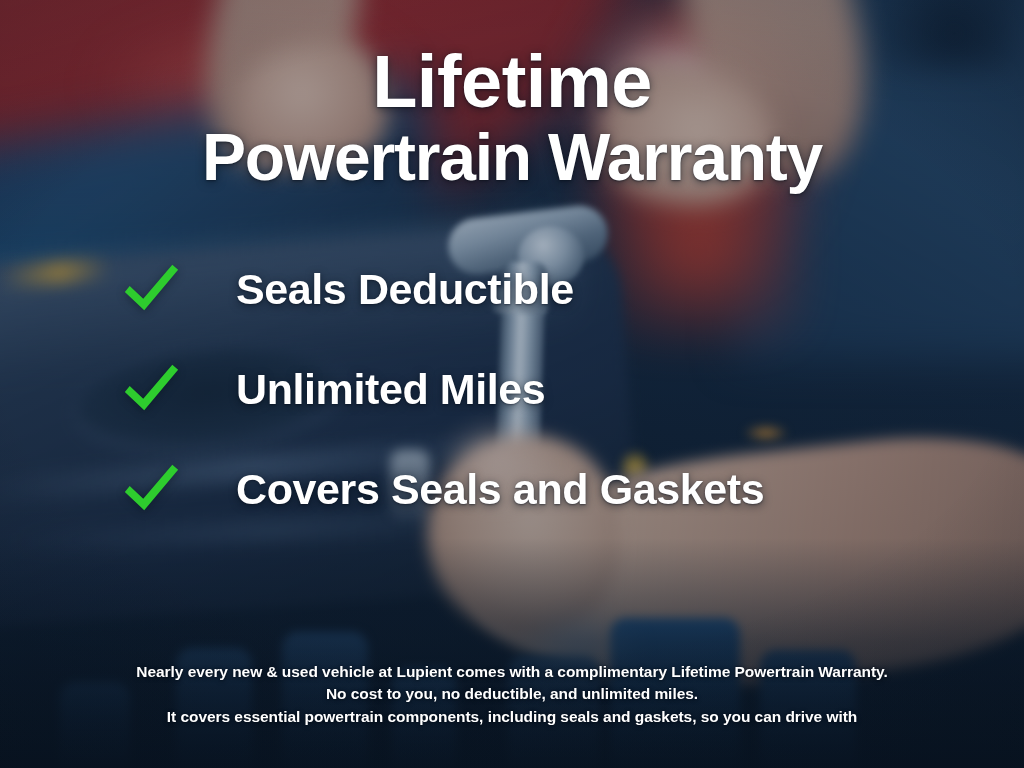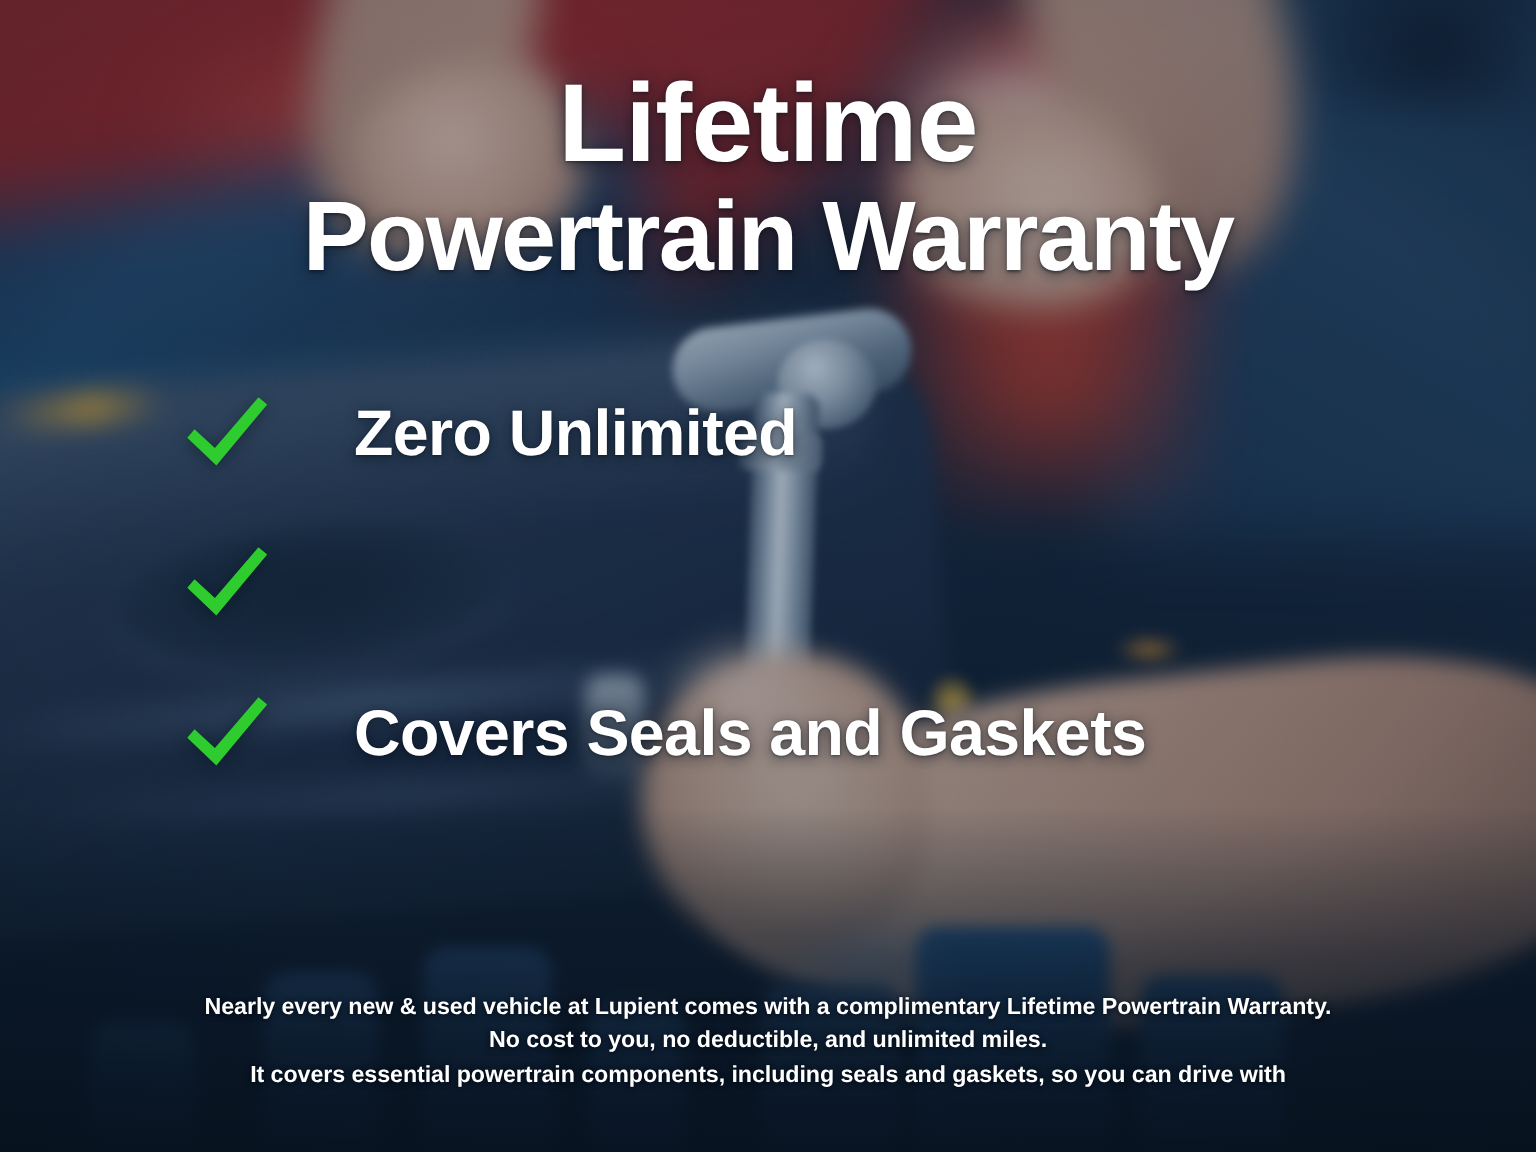--- a/index.html
+++ b/index.html
@@ -422,27 +422,28 @@
       <span class="line1">Lifetime</span>
       <span class="line2">Powertrain Warranty</span>
     </h1>
 
     <div class="bullets">
 
       <div class="bullet">
         <svg class="check-icon" viewBox="0 0 64 64" aria-hidden="true">
           <path d="M5 35 L10 29 L24 42 L54 7 L60 12 L25 54 Z" fill="#2ECC2E"></path>
         </svg>
-        <span class="bullet-label">Zero Unlimited</span>
+        <span class="bullet-label">Seals Deductible</span>
       </div>
 
       <div class="bullet">
         <svg class="check-icon" viewBox="0 0 64 64" aria-hidden="true">
           <path d="M5 35 L10 29 L24 42 L54 7 L60 12 L25 54 Z" fill="#2ECC2E"></path>
         </svg>
+        <span class="bullet-label">Unlimited Miles</span>
       </div>
 
       <div class="bullet">
         <svg class="check-icon" viewBox="0 0 64 64" aria-hidden="true">
           <path d="M5 35 L10 29 L24 42 L54 7 L60 12 L25 54 Z" fill="#2ECC2E"></path>
         </svg>
         <span class="bullet-label">Covers Seals and Gaskets</span>
       </div>
 
     </div>

